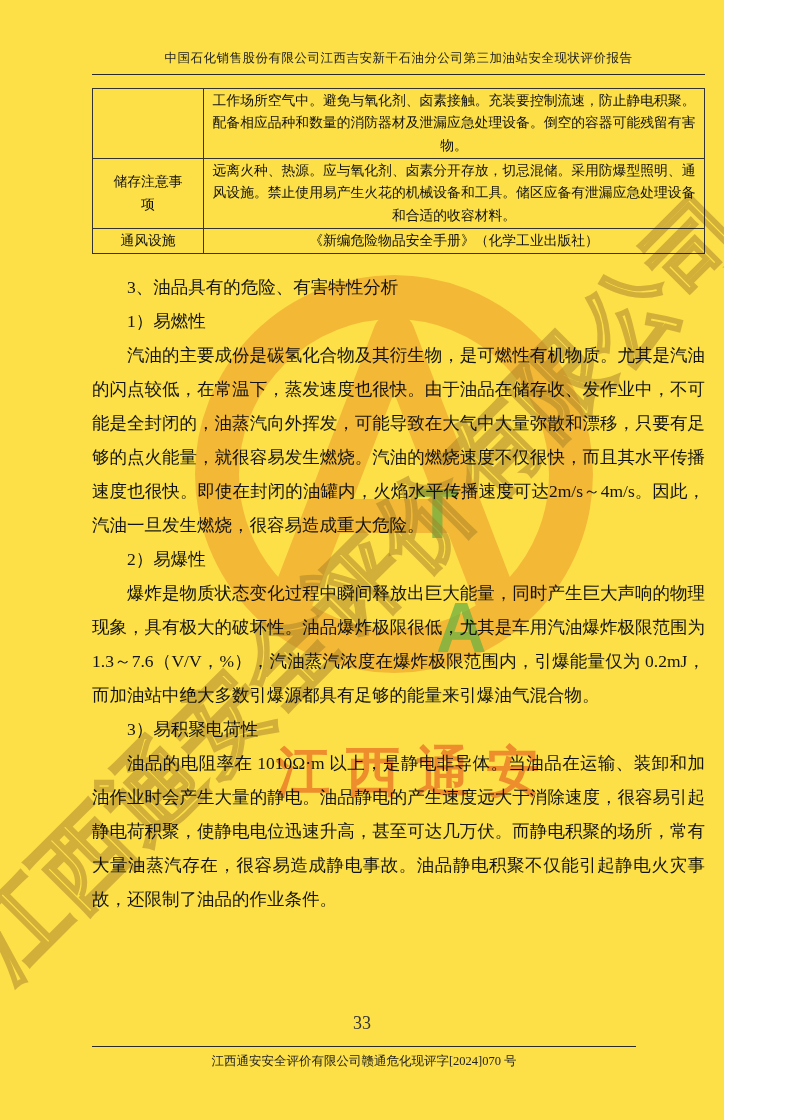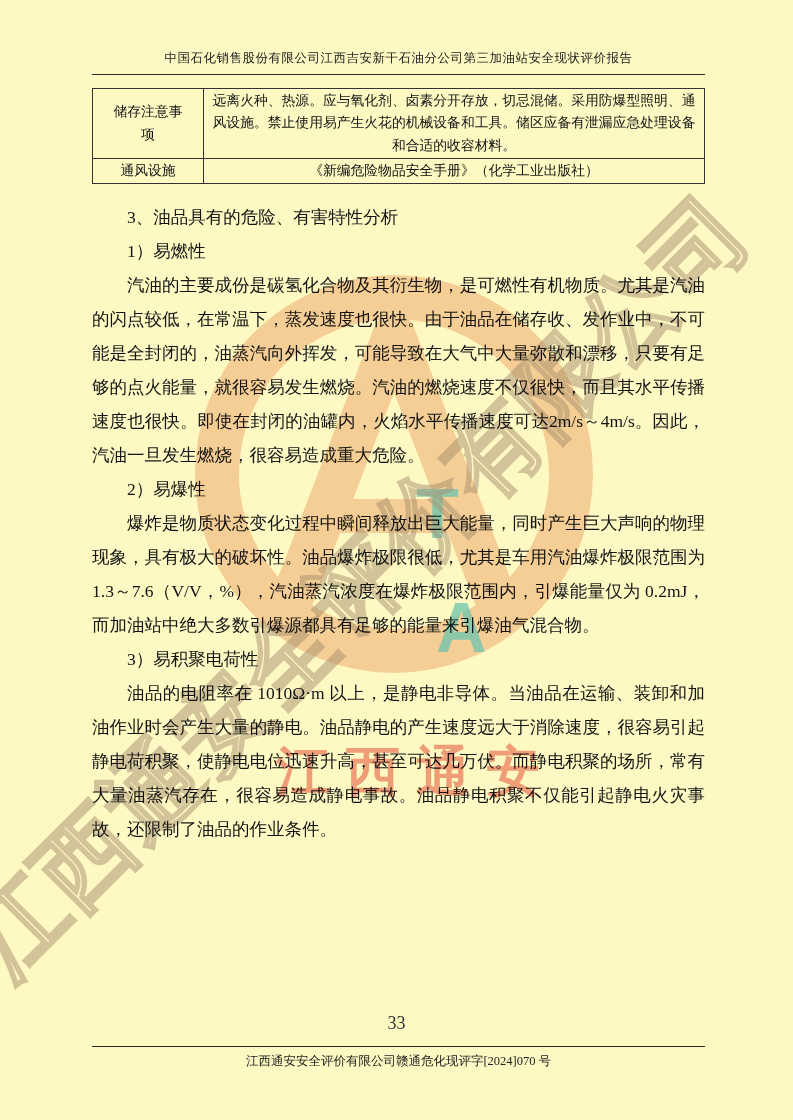--- a/index.html
+++ b/index.html
@@ -1,17 +1,17 @@
 <!DOCTYPE html>
 <html><head>
 <meta charset="utf-8">
 <style>
   html,body{margin:0;padding:0;background:#ffffff;}
   .page{
-    position:relative;width:793px;height:1120px;background:#fef9c3;overflow:hidden;
+    position:relative;width:724px;height:1120px;background:#fde047;overflow:hidden;
     font-family:"Liberation Serif","DejaVu Serif",serif;color:#1a1a1a;
   }
   .content{position:absolute;left:92px;top:0;width:613px;z-index:1;}
   .header-title{
     padding-top:50px;text-align:center;font-size:12.5px;letter-spacing:0.5px;color:#222;
     white-space:nowrap;
   }
   .header-rule{border-bottom:1.6px solid #2a2a2a;margin-top:7px;}
   table.hazard{width:100%;border-collapse:collapse;margin-top:13px;font-size:13.8px;color:#111;}
   table.hazard td{border:1.2px solid #333;padding:1px 6px;line-height:1.62;vertical-align:middle;}
@@ -45,20 +45,24 @@
 
 <div class="page">
 
   <div class="content">
 
     <div class="header-title">中国石化销售股份有限公司江西吉安新干石油分公司第三加油站安全现状评价报告</div>
     <div class="header-rule"></div>
 
     <table class="hazard">
       <tbody>
+          <tr>
+        <td class="label"></td>
+        <td class="val">工作场所空气中。避免与氧化剂、卤素接触。充装要控制流速，防止静电积聚。配备相应品种和数量的消防器材及泄漏应急处理设备。倒空的容器可能残留有害物。</td>
+      </tr>
       <tr>
         <td class="label">储存注意事项</td>
         <td class="val">远离火种、热源。应与氧化剂、卤素分开存放，切忌混储。采用防爆型照明、通风设施。禁止使用易产生火花的机械设备和工具。储区应备有泄漏应急处理设备和合适的收容材料。</td>
       </tr>
       <tr>
         <td class="label">通风设施</td>
         <td class="val">《新编危险物品安全手册》（化学工业出版社）</td>
       </tr>
     </tbody>
       </table>

